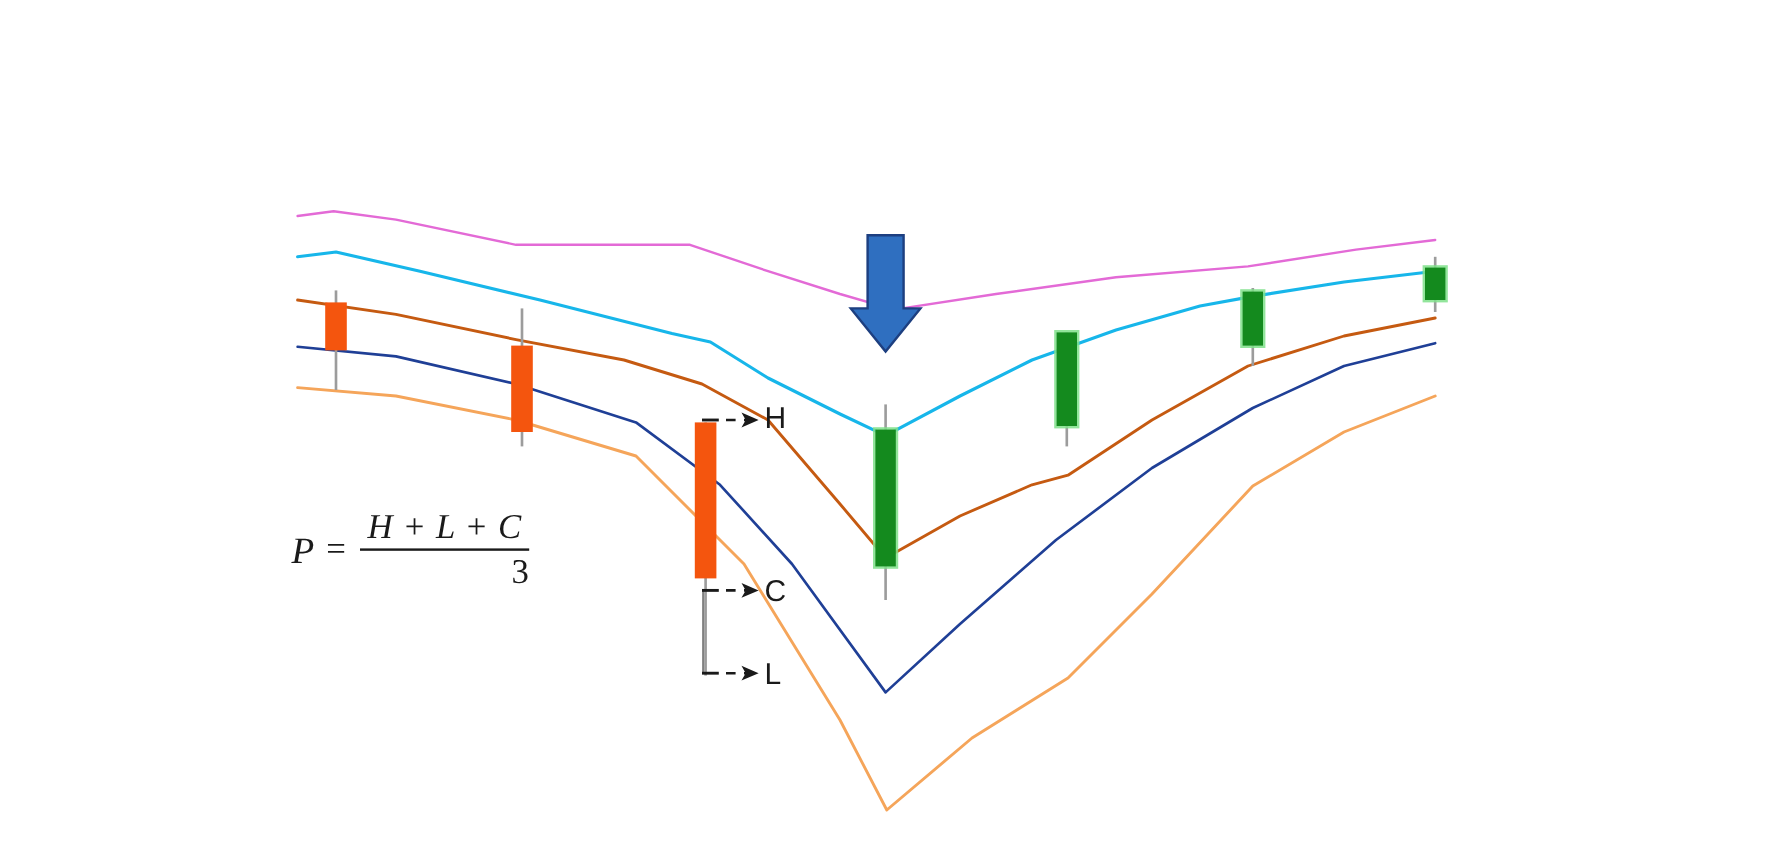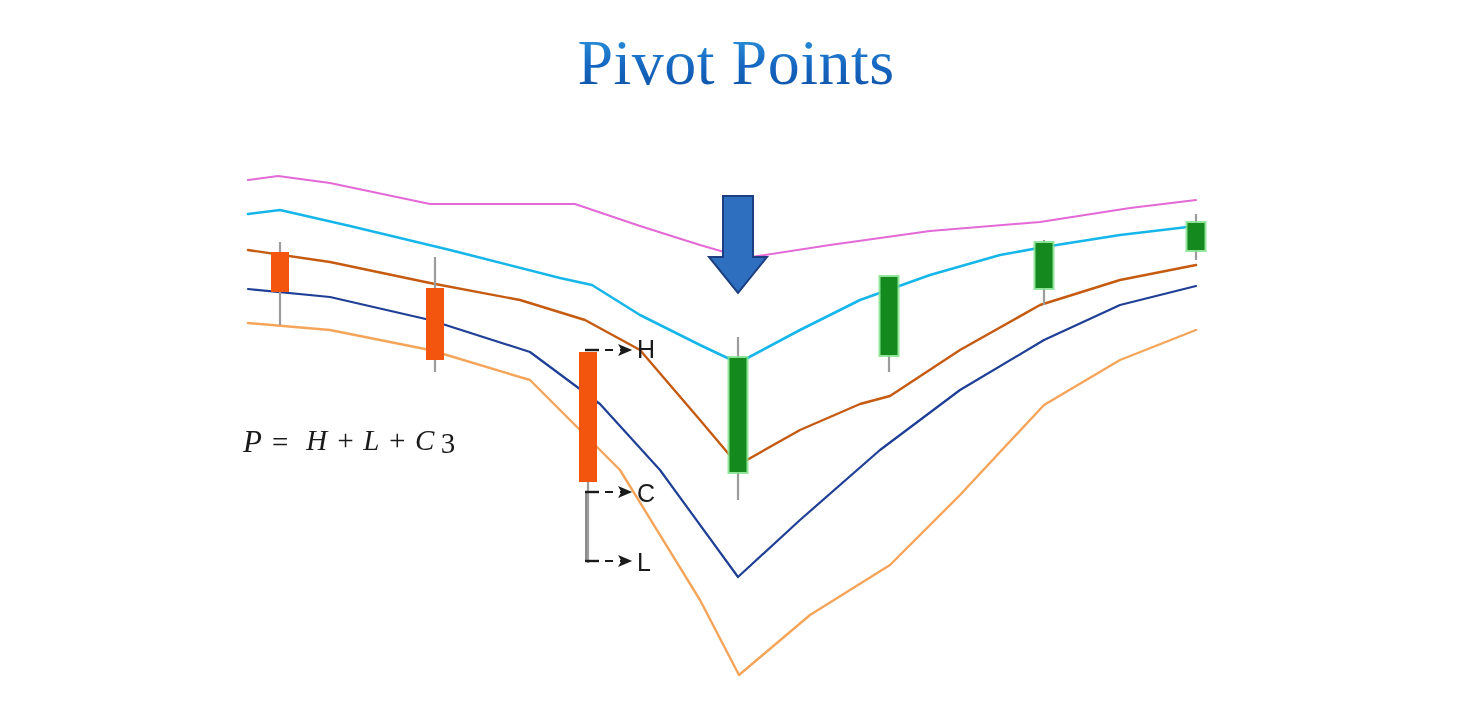--- a/index.html
+++ b/index.html
@@ -57,21 +57,22 @@
     font-size: 31px;
     font-style: italic;
   }
   #formula .fml-eq {
     font-size: 29px;
     font-style: normal;
     margin: 0 12px 0 10px;
   }
   #formula .frac {
     display: inline-flex;
-    align-items: flex-start;
+    flex-direction: column;
+    align-items: flex-end;
     line-height: 1.08;
   }
   #formula .frac-num {
     font-size: 29px;
     padding: 0 6px 2px 6px;
     letter-spacing: 0.5px;
   }
   #formula .frac-bar {
     width: 100%;
     height: 1.6px;
@@ -92,21 +93,20 @@
   }
   #label-H { left: 637px; top: 337px; }
   #label-C { left: 637px; top: 481px; }
   #label-L { left: 637px; top: 550px; }
 </style>
 </head>
 <body>
 
 <div id="slide">
 
-  <div id="slide-title">Pivot Points</div>
 
   <svg id="chart-canvas" width="1472" height="701" viewBox="0 0 1472 701">
     <defs>
       <marker id="arrowhead" markerWidth="7" markerHeight="7" refX="5.5" refY="3" orient="auto">
         <path d="M0,0.2 L6.5,3 L0,5.8 L1.6,3 Z" fill="#1a1a1a"></path>
       </marker>
     </defs>
     <g id="series-layer">
         <polyline points="248,180 278,176 330,183 430,204 575,204 640,226 700,245 745,258 830,245 930,231 1040,222 1130,208 1196,200" fill="none" stroke="#e36ad6" stroke-width="2" stroke-linejoin="round" stroke-linecap="round"></polyline>
         <polyline points="248,214 280,210 350,226 450,250 560,278 592,285 640,315 700,345 738,363 800,330 860,300 930,275 1000,255 1044,247 1120,235 1196,226" fill="none" stroke="#17b6ea" stroke-width="2.6" stroke-linejoin="round" stroke-linecap="round"></polyline>

